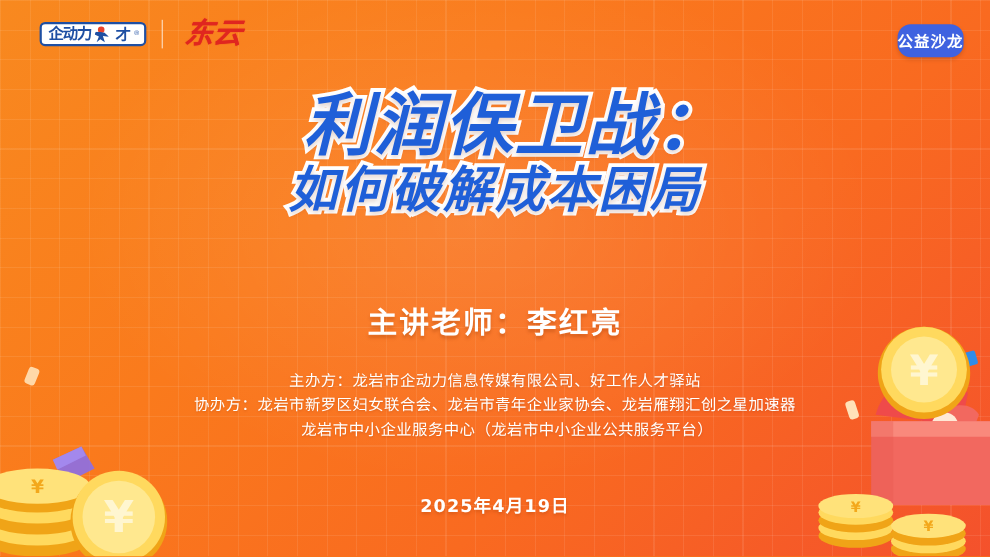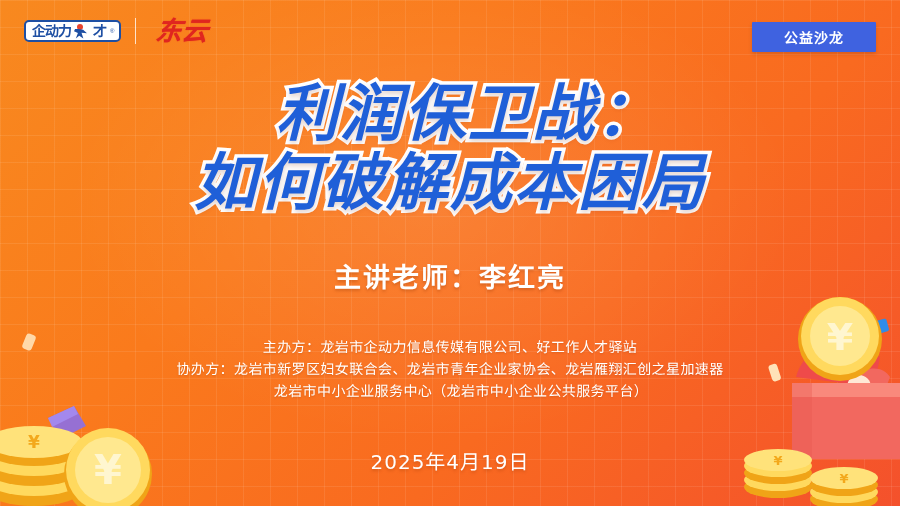--- a/index.html
+++ b/index.html
@@ -23,21 +23,21 @@
     pointer-events:none;
   }
   .vignette{
     position:absolute;inset:0;
     background:radial-gradient(ellipse at 48% 40%, rgba(255,255,255,.10) 0%, rgba(255,255,255,0) 55%);
     pointer-events:none;
   }
 
   
   .header{position:absolute;top:0;left:0;right:0;height:70px;z-index:6;}
-  .logos{position:absolute;left:24px;top:18px;display:flex;align-items:center;gap:10px;}
+  .logos{position:absolute;left:36px;top:18px;display:flex;align-items:center;gap:10px;}
 
   .logo-qdl{
     display:flex;align-items:center;gap:2px;
     background:#ffffff;border:2px solid #1e4fa3;border-radius:5px;
     padding:2px 5px 2px 6px;position:relative;height:22px;box-sizing:border-box;
   }
   .logo-qdl .zh{
     font-size:14px;font-weight:bold;color:#1e4fa3;line-height:1;letter-spacing:-1px;
     font-family:"DejaVu Sans","Liberation Sans",sans-serif;
   }
@@ -74,64 +74,64 @@
   }
 
   .logo-dongyun{
     font-size:26px;font-weight:bold;font-style:italic;color:#e0261f;line-height:1;
     font-family:"DejaVu Serif","Liberation Serif",serif;
     text-shadow:0 0 1px #e0261f;transform:skewX(-6deg);margin-left:6px;
   }
 
   .badge{
     position:absolute;right:24px;top:22px;
-    background:#3f62e0;color:#ffffff;border-radius:1px;
-    padding:5px 32px;font-size:14px;font-weight:bold;letter-spacing:1px;
+    background:#3f62e0;color:#ffffff;border-radius:12px;
+    padding:5px 0;font-size:14px;font-weight:bold;letter-spacing:1px;
     box-shadow:0 2px 4px rgba(0,0,0,.15);
     font-family:"DejaVu Sans","Liberation Sans",sans-serif;
   }
 
   
   .title-block{
     position:absolute;top:82px;left:0;right:0;text-align:center;z-index:5;
   }
   .title-line{
     font-family:"DejaVu Sans","Liberation Sans",sans-serif;
     font-weight:bold;font-style:italic;color:#1f5fd8;
     letter-spacing:2px;line-height:1.02;
     -webkit-text-stroke:7px #ffffff;
     paint-order:stroke fill;
     text-shadow:0 3px 5px rgba(120,40,0,.20);
   }
   .title-line.l1{font-size:62px;margin-left:36px;}
-  .title-line.l2{font-size:62px;margin-top:6px;}
+  .title-line.l2{font-size:45px;margin-top:6px;font-family:Liberation Serif, serif;}
 
   
   .speaker{
-    position:absolute;top:256px;left:0;right:0;text-align:center;z-index:5;
+    position:absolute;top:272px;left:0;right:0;text-align:center;z-index:5;
     font-family:"DejaVu Sans","Liberation Sans",sans-serif;
     font-size:27px;font-weight:bold;color:#ffffff;letter-spacing:2px;
     text-shadow:0 2px 3px rgba(140,50,0,.30);
   }
 
   
   .orgs{
     position:absolute;top:336px;left:0;right:0;text-align:center;z-index:5;
     font-family:"DejaVu Sans","Liberation Sans",sans-serif;
     color:#ffffff;font-size:14px;line-height:22px;letter-spacing:.4px;
     text-shadow:0 1px 2px rgba(140,50,0,.28);
   }
   .orgs div{margin:0;}
   .orgs .indent{padding-left:22px;}
 
   
   .date{
     position:absolute;top:446px;left:0;right:0;text-align:center;z-index:5;
     font-family:"DejaVu Sans","Liberation Sans",sans-serif;
-    font-size:20px;font-weight:normal;color:#ffffff;letter-spacing:1px;
+    font-size:16px;font-weight:bold;color:#ffffff;letter-spacing:1px;
     text-shadow:0 2px 3px rgba(140,50,0,.28);
   }
 
   
   .deco{position:absolute;z-index:2;pointer-events:none;}
   .deco-bl{left:-10px;bottom:-6px;width:190px;height:120px;}
   .deco-br{right:-4px;bottom:0;width:170px;height:215px;}
   .deco-chip-l{left:18px;top:330px;width:26px;height:26px;}
   .deco-chip-r{right:110px;top:360px;width:26px;height:26px;}
 </style>

